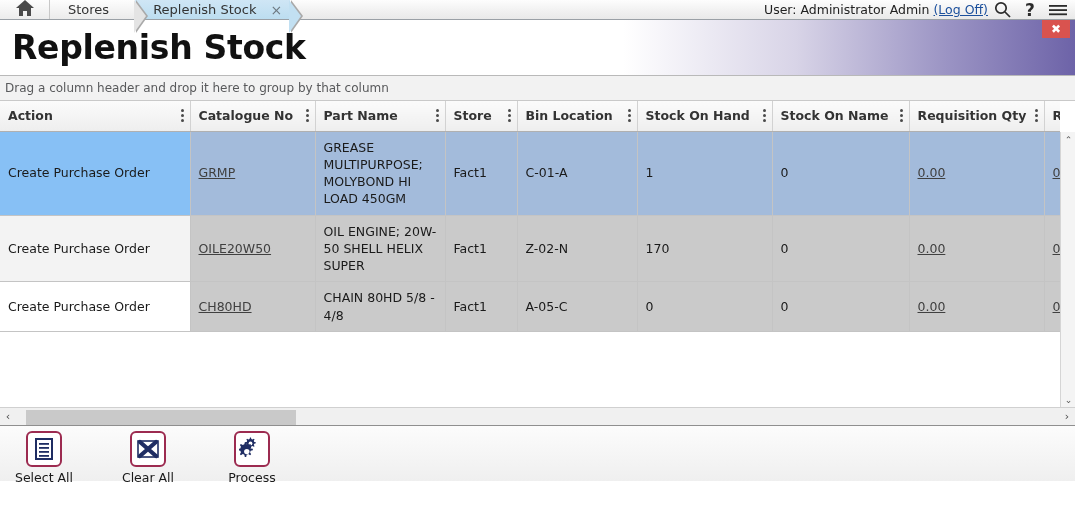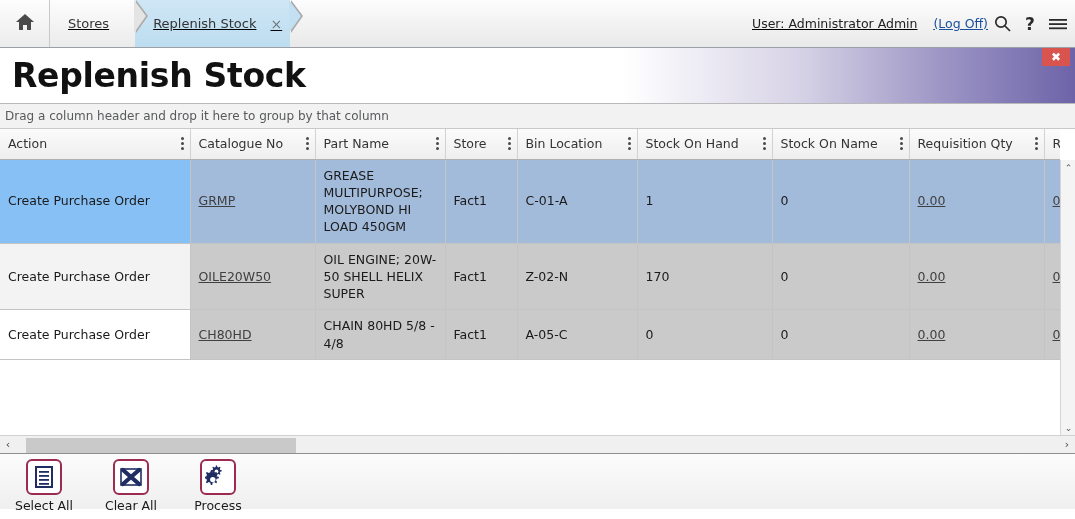--- a/index.html
+++ b/index.html
@@ -6,26 +6,25 @@
   html, body {
     width: 1075px; height: 519px;
     font-family: "DejaVu Sans", "Liberation Sans", sans-serif;
     background: #ffffff;
     overflow: hidden;
   }
 
   
   .topbar {
     position: relative;
-    height: 48px;
+    height: 20px;
     background: linear-gradient(to bottom, #fdfdfd 0%, #f2f2f2 52%, #e9e9e9 100%);
     border-bottom: 1px solid #9aa0a6;
     display: flex;
     align-items: stretch;
-    text-decoration: underline;
   }
   .home-tab {
     width: 50px;
     display: flex; align-items: center; justify-content: center;
     border-right: 1px solid #c8c8c8;
     position: relative;
     background: linear-gradient(to bottom,#fdfdfd,#ececec);
   }
   .crumb {
     position: relative;
@@ -67,21 +66,21 @@
     line-height: 1;
   }
   .topbar-spacer { flex: 1; }
   .userinfo {
     display: flex; align-items: center;
     font-size: 12.5px; color: #222;
     padding-right: 6px;
     white-space: nowrap;
     justify-content: space-between;
   }
-  .userinfo a { color: #1b4f9c; margin-left: 16px; }
+  .userinfo a { color: #1b4f9c; margin-left: 4px; }
   .tb-icons { display: flex; align-items: center; padding-right: 8px; gap: 12px; }
   .tb-ic { cursor: pointer; display: flex; align-items: center; justify-content: center; }
 
   
   .banner {
     position: relative;
     height: 56px;
     background: linear-gradient(to right, #ffffff 0%, #ffffff 58%, #d8d4e7 74%, #9b94c4 88%, #6d63a8 100%);
     border-bottom: 1px solid #b9b9b9;
     display: flex; align-items: center;
@@ -117,21 +116,21 @@
 
   
   .gridwrap { position: relative; height: 306px; background: #fff; }
   .grid-scroll { position: relative; width: 1060px; height: 306px; overflow: hidden; }
   table.grid { border-collapse: collapse; table-layout: fixed; width: 1110px; }
   table.grid th {
     background: linear-gradient(to bottom,#fbfbfb,#eeeeee);
     border-right: 1px solid #d2d2d2;
     border-bottom: 1px solid #b0b0b0;
     font-size: 12.5px;
-    font-weight: normal;
+    font-weight: bold;
     color: #333;
     text-align: left;
     height: 30px;
     padding: 0 6px 0 8px;
     position: relative;
     white-space: nowrap;
   }
   .th-inner { display: flex; align-items: center; justify-content: space-between; }
   .dots {
     display: inline-flex; flex-direction: column; gap: 2px;
@@ -184,21 +183,21 @@
   }
 
   
   .toolbar {
     height: 56px;
     background: linear-gradient(to bottom,#fcfcfc,#efefef);
     border-top: 1px solid #8f8f8f;
     display: flex;
     align-items: flex-start;
     padding: 5px 0 0 14px;
-    gap: 27px;
+    gap: 44px;
   }
   .tbtn {
     width: 60px;
     display: flex; flex-direction: column; align-items: center;
     cursor: pointer;
   }
   .tbtn-ico {
     width: 36px; height: 36px;
     border: 2px solid #9c2b50;
     border-radius: 6px;

